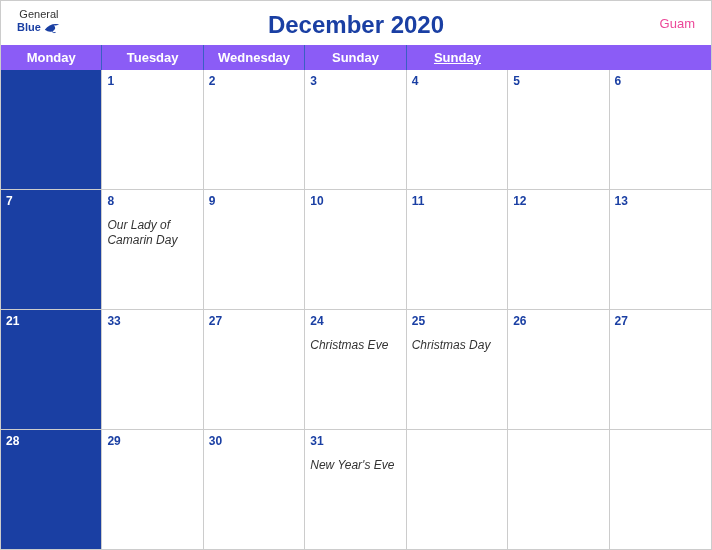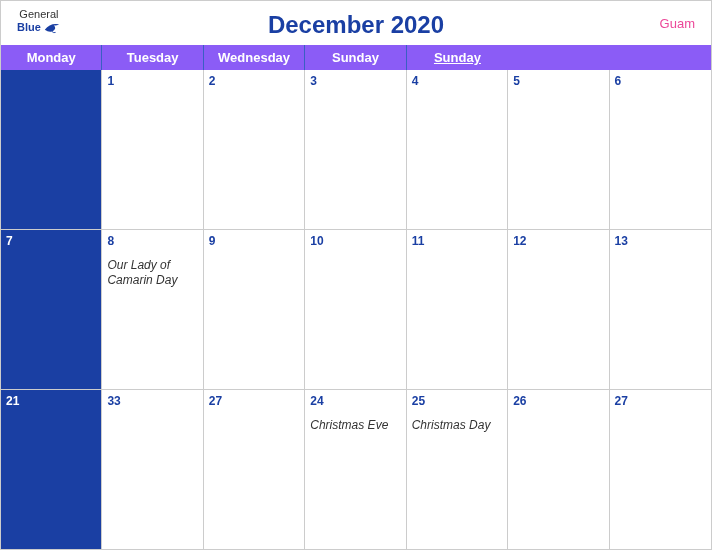--- a/index.html
+++ b/index.html
@@ -224,15 +224,33 @@
             <span class="day-number">25</span>
             <span class="event-label">Christmas Day</span>
           </div>
           <div class="day-cell">
             <span class="day-number">26</span>
           </div>
           <div class="day-cell">
             <span class="day-number">27</span>
           </div>
         </div>
+        <div class="week-row">
+          <div class="day-cell dark-bg">
+            <span class="day-number">28</span>
+          </div>
+          <div class="day-cell">
+            <span class="day-number">29</span>
+          </div>
+          <div class="day-cell">
+            <span class="day-number">30</span>
+          </div>
+          <div class="day-cell">
+            <span class="day-number">31</span>
+            <span class="event-label">New Year's Eve</span>
+          </div>
+          <div class="day-cell"></div>
+          <div class="day-cell"></div>
+          <div class="day-cell"></div>
+        </div>
       </div>
   </div>
 </div>
 
 </body></html>

